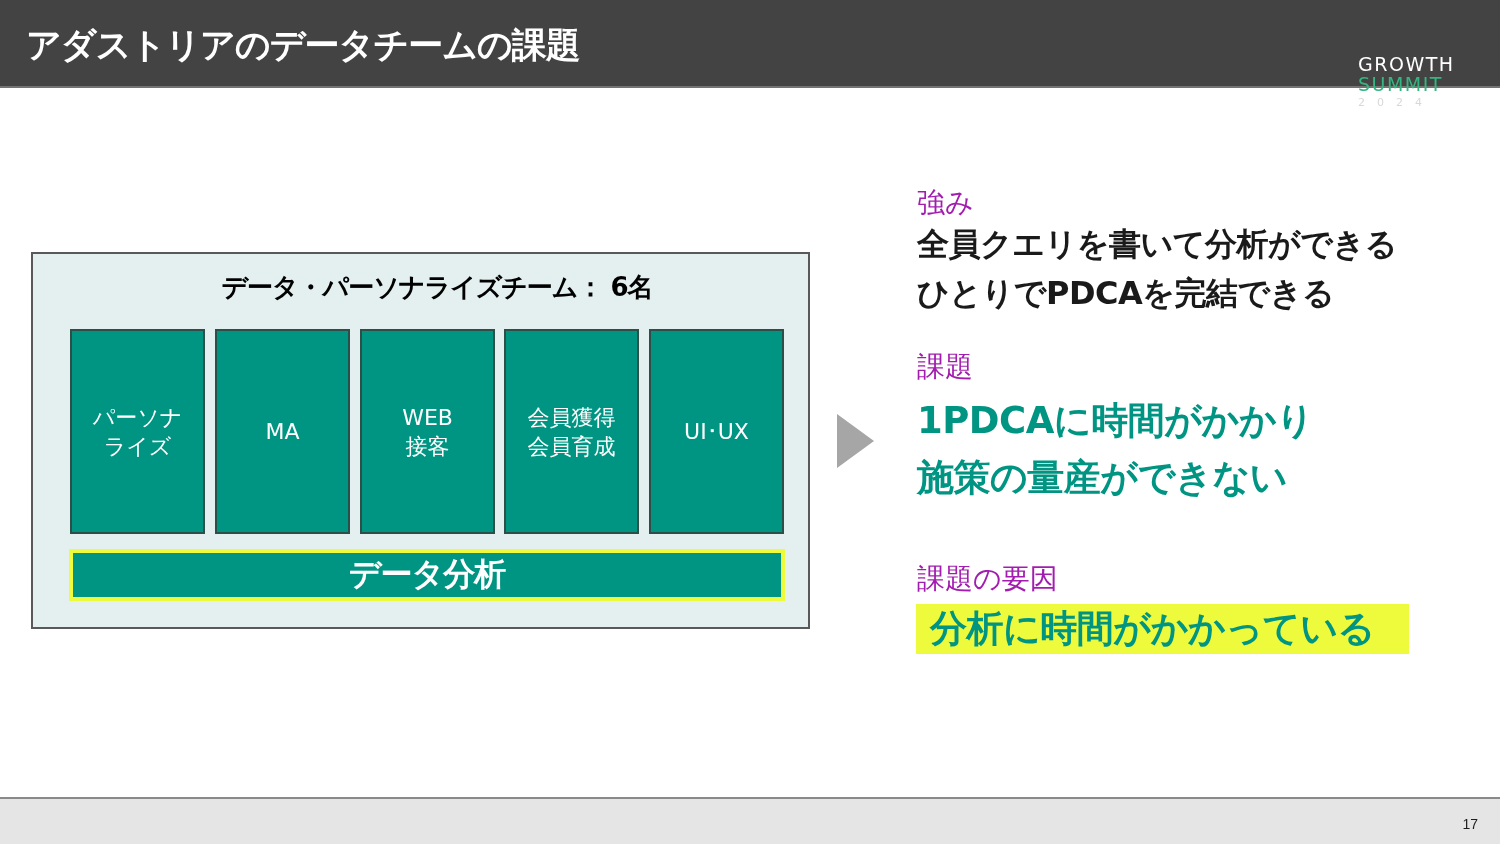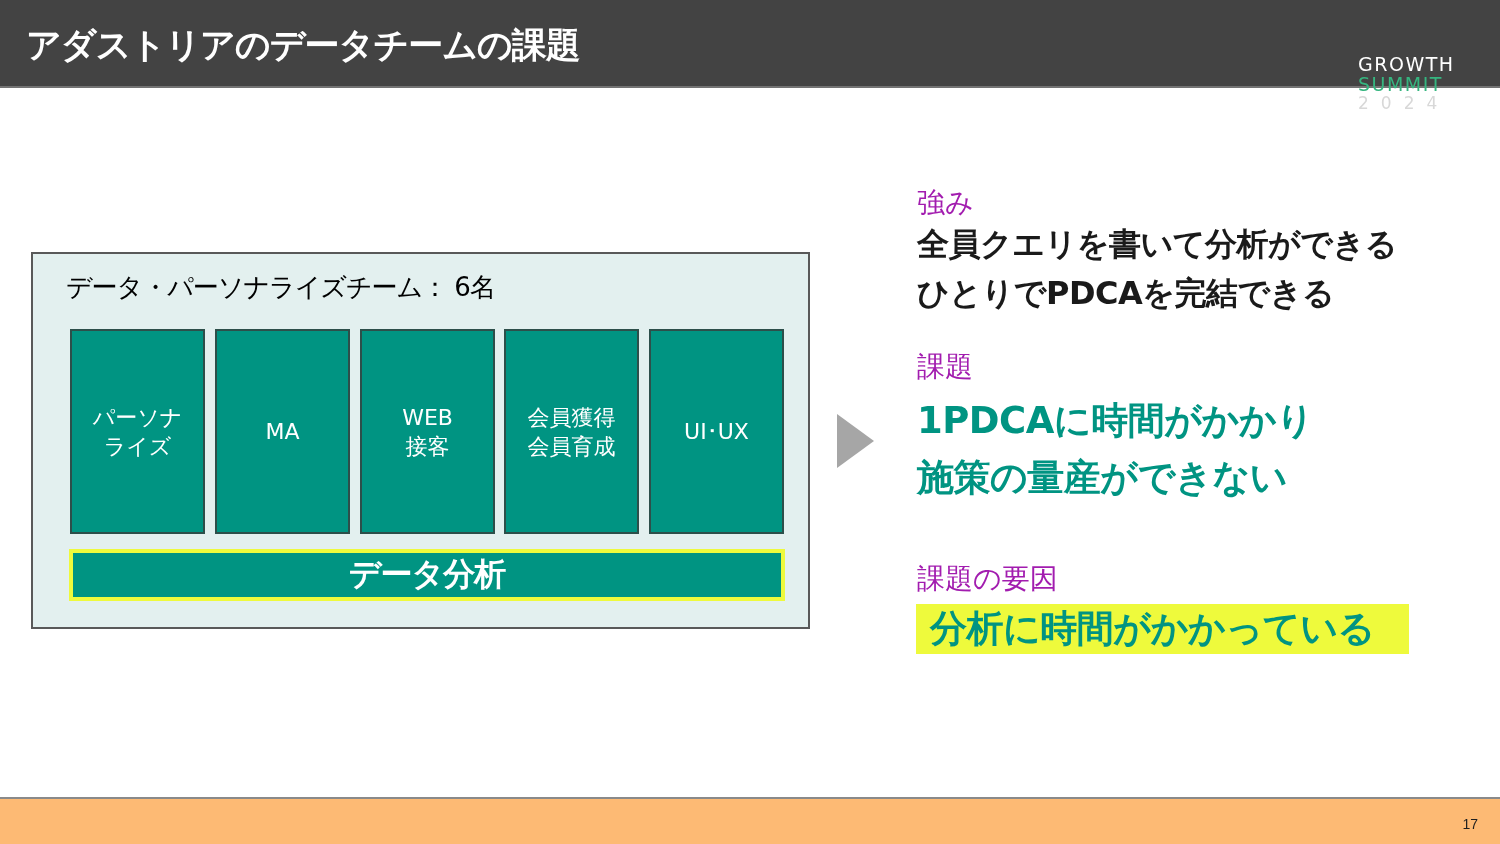--- a/index.html
+++ b/index.html
@@ -5,36 +5,36 @@
     * { box-sizing: border-box; margin: 0; padding: 0; }
     html, body { width: 1500px; height: 844px; overflow: hidden; background: #ffffff; font-family: "DejaVu Sans", "Liberation Sans", sans-serif; }
     .slide { position: relative; width: 1500px; height: 844px; background: #ffffff; }
 
     .header { position: absolute; left: 0; top: 0; width: 1500px; height: 88px; background: #434343; border-bottom: 2px solid #737373; }
     .title { position: absolute; left: 26px; top: 22px; color: #ffffff; font-size: 35px; font-weight: bold; letter-spacing: -1px; line-height: 46px; white-space: nowrap; }
 
     .logo { position: absolute; left: 1358px; top: 14px; width: 100px; text-align: left; margin-top: 40px; }
     .logo-line1 { color: #ffffff; font-size: 19px; letter-spacing: 1.5px; line-height: 20px; font-family: "DejaVu Sans", sans-serif; }
     .logo-line2 { color: #35b57f; font-size: 19px; letter-spacing: 1.5px; line-height: 20px; font-family: "DejaVu Sans", sans-serif; }
-    .logo-line3 { color: #d8d8d8; font-size: 17px; letter-spacing: 12px; line-height: 14px; margin-top: 2px; font-family: "DejaVu Sans", sans-serif; }
+    .logo-line3 { color: #d8d8d8; font-size: 11px; letter-spacing: 12px; line-height: 14px; margin-top: 2px; font-family: "DejaVu Sans", sans-serif; }
 
     .team-box { position: absolute; left: 31px; top: 252px; width: 779px; height: 377px; background: #e3f0ef; border: 2px solid #595959; }
-    .team-title { position: absolute; left: 0; top: 16px; width: 100%; font-size: 26px; font-weight: normal; color: #000000; letter-spacing: -1px; white-space: nowrap; padding-left: 33px; }
+    .team-title { position: absolute; left: 0; top: 16px; width: 100%; text-align: center; font-size: 26px; font-weight: bold; color: #000000; letter-spacing: -1px; white-space: nowrap; padding-left: 33px; }
 
     .block { position: absolute; top: 75px; width: 135px; height: 205px; background: #009482; border: 2px solid #2d4f4a; display: flex; align-items: center; justify-content: center; text-align: center; color: #ffffff; font-size: 22px; line-height: 29px; white-space: pre-line; }
     .analysis-bar { position: absolute; left: 36px; top: 295px; width: 716px; height: 52px; background: #009482; border: 4px solid #eefa3c; color: #ffffff; font-size: 32px; font-weight: bold; display: flex; align-items: center; justify-content: center; letter-spacing: -1px; }
 
     .arrow { position: absolute; left: 837px; top: 414px; width: 0; height: 0; border-top: 27px solid transparent; border-bottom: 27px solid transparent; border-left: 37px solid #a6a6a6; }
 
     .label { position: absolute; left: 917px; font-size: 28px; color: #a21caf; line-height: 34px; white-space: nowrap; text-align: center; }
     .strength { position: absolute; left: 917px; top: 220px; font-size: 32px; font-weight: bold; color: #1a1a1a; line-height: 49px; white-space: nowrap; letter-spacing: -0.5px; }
     .issue { position: absolute; left: 917px; top: 392px; font-size: 37px; font-weight: bold; color: #009482; line-height: 57px; white-space: nowrap; letter-spacing: -0.5px; }
     .cause { position: absolute; left: 916px; top: 604px; width: 493px; height: 50px; background: #eefa3c; font-size: 37px; font-weight: bold; color: #009482; line-height: 50px; white-space: nowrap; padding-left: 14px; letter-spacing: -0.5px; }
 
-    .footer { position: absolute; left: 0; top: 797px; width: 1500px; height: 47px; background: #fdba74; border-top: 2px solid #8a8a8a; }
+    .footer { position: absolute; left: 0; top: 797px; width: 1500px; height: 47px; background: #e5e5e5; border-top: 2px solid #8a8a8a; }
     .page-num { position: absolute; right: 22px; top: 17px; color: #1f1f1f; font-size: 14px; font-family: "Liberation Sans", sans-serif; }
   </style>
 </head>
 <body>
 
 <div class="slide">
 
   <div class="header">
     <div class="title">アダストリアのデータチームの課題</div>
     <div class="logo">

